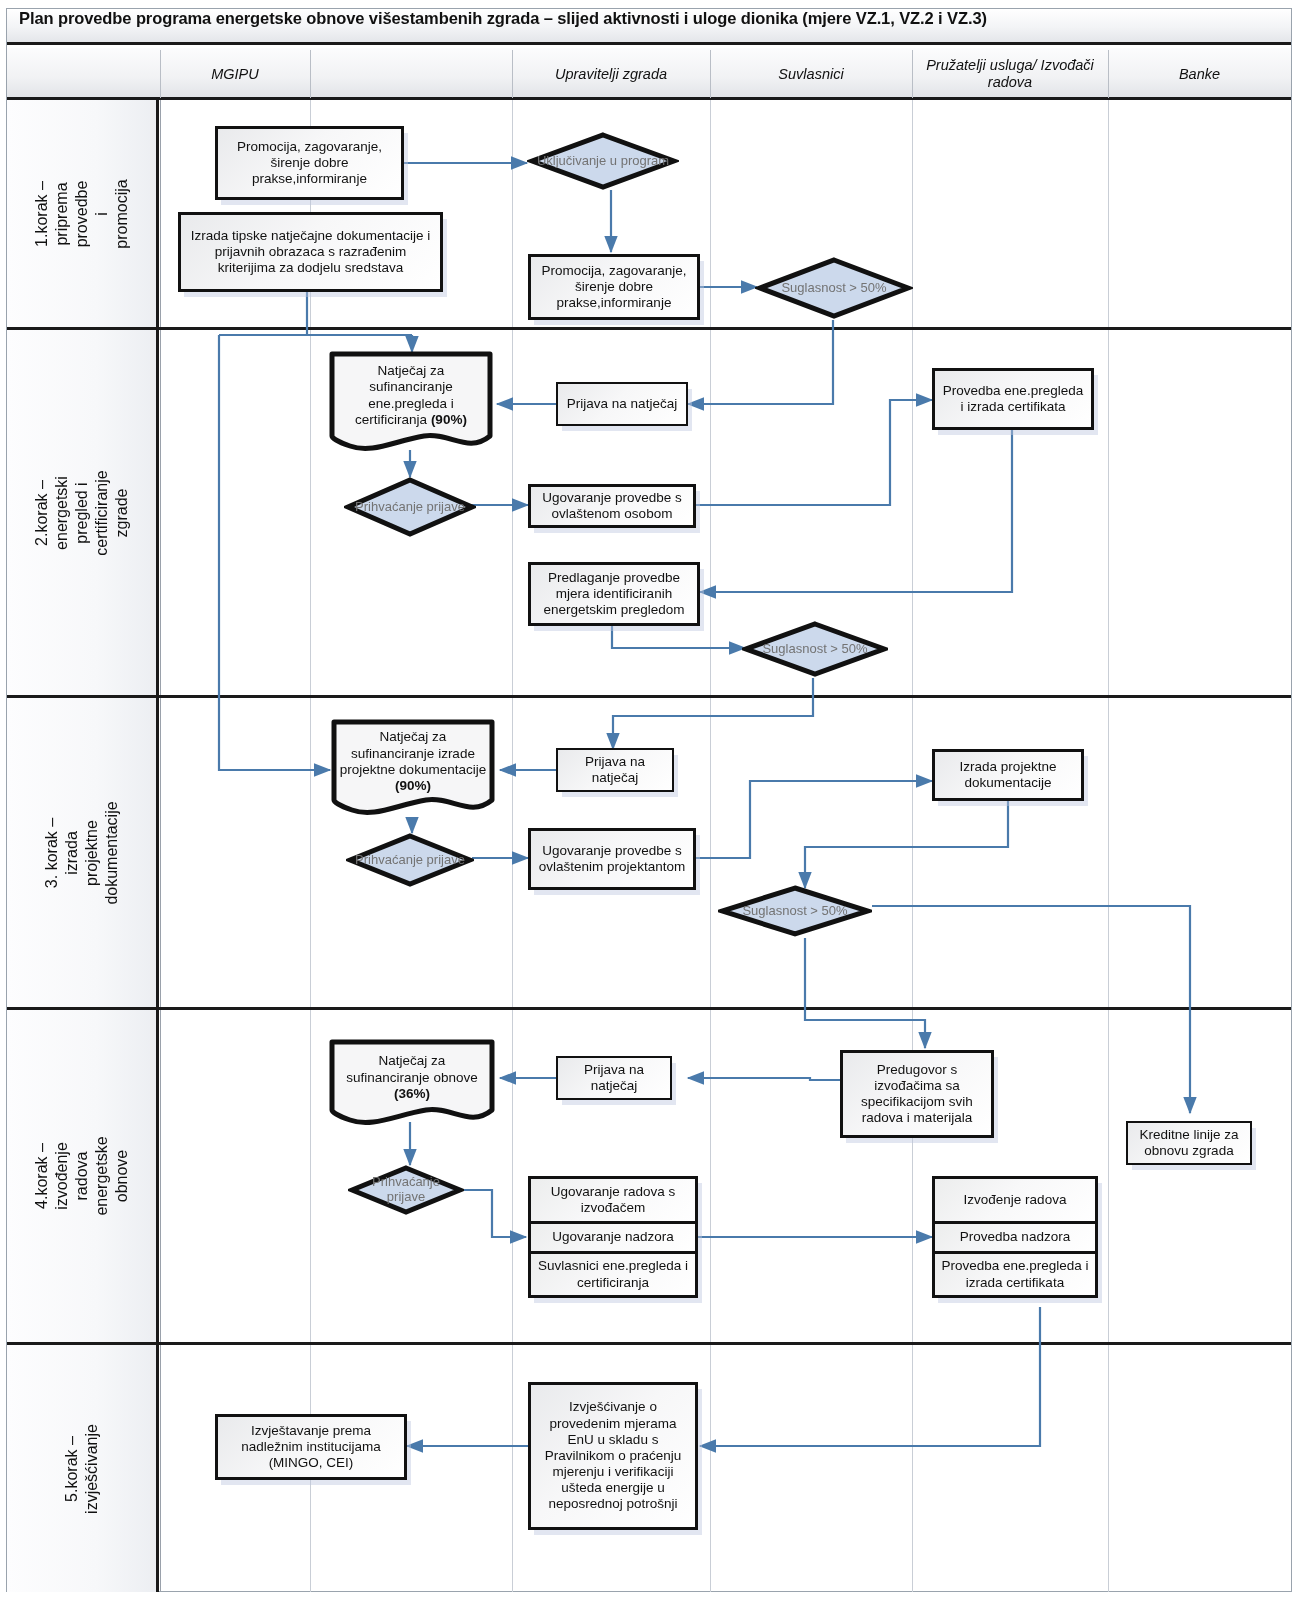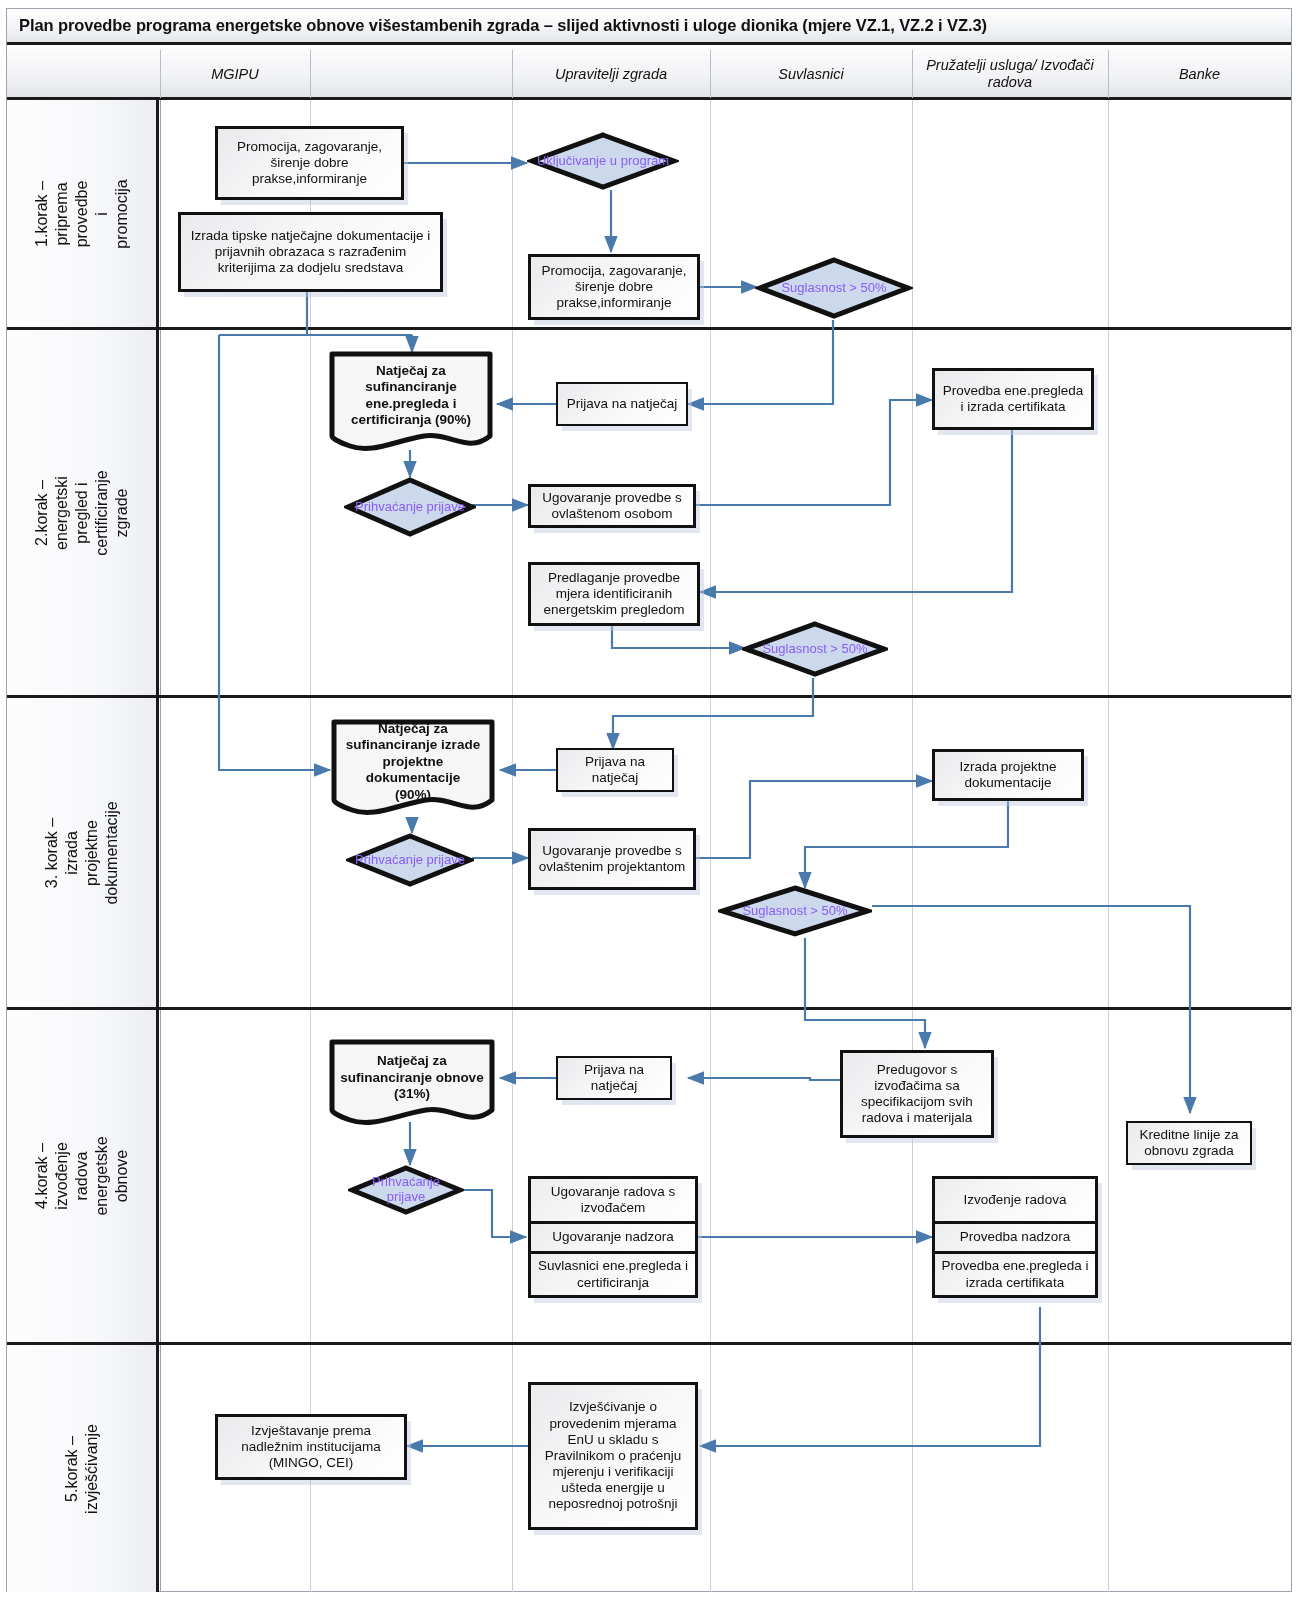--- a/index.html
+++ b/index.html
@@ -6,21 +6,21 @@
   body{font-family:"Liberation Sans","DejaVu Sans",sans-serif;}
   #page{position:relative;width:1300px;height:1600px;overflow:hidden;background:#fff;}
 
   
   .frame{position:absolute;left:6px;top:8px;width:1286px;height:1584px;border:1px solid #9aa3ad;box-sizing:border-box;}
 
   
   .titlebar{position:absolute;left:7px;top:9px;width:1284px;height:36px;
      background:linear-gradient(to bottom,#ffffff 0%,#f3f4f6 55%,#e4e6ea 100%);
      border-bottom:3px solid #1a1a1a;box-sizing:border-box;
-     display:flex;align-items:center;}
+     display:flex;align-items:flex-start;}
   .titlebar span{font-size:16.5px;font-weight:bold;color:#111;padding-left:12px;letter-spacing:-0.1px;}
 
   
   .headerrow{position:absolute;left:7px;top:48px;width:1284px;height:52px;
      background:linear-gradient(to bottom,#fcfcfd 0%,#f1f2f4 60%,#e2e4e8 100%);
      border-bottom:3px solid #1a1a1a;box-sizing:border-box;font-style:italic;}
   .hcell{position:absolute;top:0;height:52px;display:flex;align-items:center;justify-content:center;
      text-align:center;font-size:14.5px;color:#111;line-height:1.15;padding:0 4px;box-sizing:border-box;}
   .hsep{position:absolute;top:2px;width:1px;height:48px;background:#b9bec6;}
 
@@ -53,24 +53,24 @@
      box-shadow:5px 6px 0 -1px rgba(190,200,225,.45);background:#fff;}
   .stack .srow{display:flex;align-items:center;justify-content:center;text-align:center;
      font-size:13.5px;color:#111;line-height:1.2;box-sizing:border-box;
      background:linear-gradient(135deg,#eceded 0%,#f8f8f9 45%,#ffffff 100%);}
   .stack .srow + .srow{border-top:3px solid #111;}
 
   
   .diamond{position:absolute;z-index:4;}
   .diamond .dshape{position:absolute;inset:0;}
   .diamond .dtext{position:absolute;inset:0;display:flex;align-items:center;justify-content:center;
-     text-align:center;font-size:13px;color:#8b5cf6;line-height:1.15;padding:0 8px;box-sizing:border-box;}
-
-  
-  .doc{position:absolute;z-index:4;font-weight:bold;}
+     text-align:center;font-size:13px;color:#737373;line-height:1.15;padding:0 8px;box-sizing:border-box;}
+
+  
+  .doc{position:absolute;z-index:4;}
   .doc .dshape{position:absolute;inset:0;}
   .doc .dtext{position:absolute;left:0;right:0;top:0;bottom:16%;
      display:flex;align-items:center;justify-content:center;text-align:center;
      font-size:13.5px;color:#111;line-height:1.22;padding:4px 9px 0;box-sizing:border-box;}
 
   
   .wires{position:absolute;left:0;top:0;width:1300px;height:1600px;z-index:2;pointer-events:none;}
 </style>
 </head>
 <body>
@@ -282,21 +282,21 @@
 energetske obnove</div>
     </div>
     <div class="rowbody"></div>
   </div>
 
   <div class="doc" style="left:328px;top:1038px;width:168px;height:90px">
     <svg class="dshape" viewBox="0 0 168 90" preserveAspectRatio="none">
       <path d="M4,4 L164,4 L164,72 C142,90 124,68 98,72 C68,77 44,90 22,82 C10,78 4,74 4,72 Z" fill="#f6f6f7" stroke="#111" stroke-width="5" stroke-linejoin="round"></path>
     </svg>
     <div class="dtext">
-      <span><span>Natječaj za sufinanciranje obnove</span><br><b>(31%)</b></span>
+      <span><span>Natječaj za sufinanciranje obnove</span><br><b>(36%)</b></span>
     </div>
   </div>
 
   <div class="node thin" style="left:556px;top:1056px;width:116px;height:44px">Prijava na natječaj</div>
 
   <div class="node" style="left:840px;top:1050px;width:154px;height:88px">Predugovor s izvođačima sa specifikacijom svih radova i materijala</div>
 
   <div class="node thin" style="left:1126px;top:1121px;width:126px;height:44px">Kreditne linije za obnovu zgrada</div>
 
   <div class="diamond" style="left:348px;top:1164px;width:116px;height:52px">

